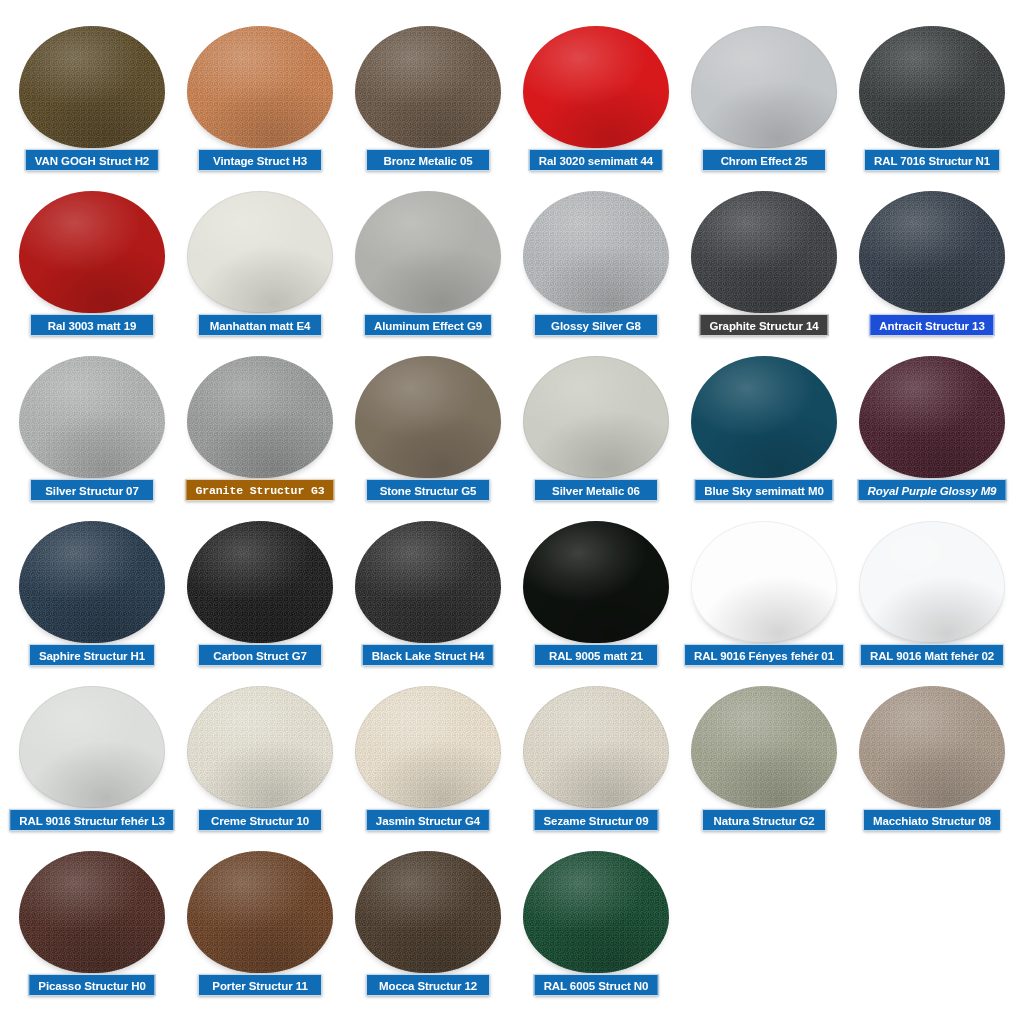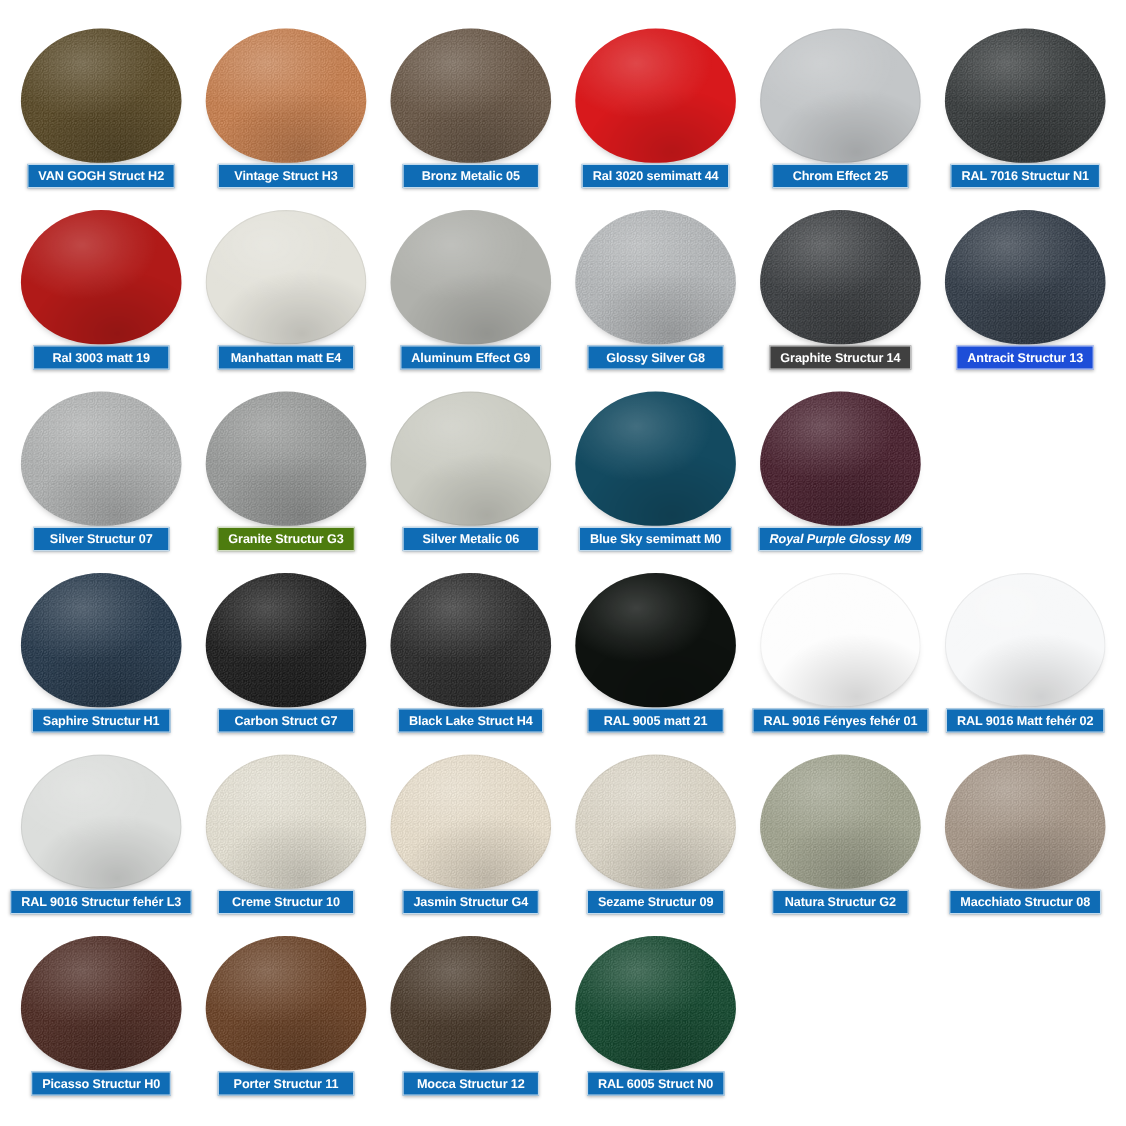--- a/index.html
+++ b/index.html
@@ -169,21 +169,25 @@
       </div>
     </div>
 
     <div class="swatch-row">
       <div class="swatch-cell">
         <div class="chip texture" style="background-color: rgb(178, 180, 180);"></div>
         <div class="label-bar" style="background-color: rgb(15, 108, 181); color: rgb(255, 255, 255);">Silver Structur 07</div>
       </div>
       <div class="swatch-cell">
         <div class="chip texture" style="background-color: rgb(154, 156, 155);"></div>
-        <div class="label-bar" style="background-color: #4d7c0f; color: rgb(255, 255, 255);">Granite Structur G3</div>
+        <div class="label-bar" style="background-color: #a16207; color: rgb(255, 255, 255); font-family: Liberation Mono, monospace;">Granite Structur G3</div>
+      </div>
+      <div class="swatch-cell">
+        <div class="chip" style="background-color: rgb(123, 111, 94);"></div>
+        <div class="label-bar" style="background-color: rgb(15, 108, 181); color: rgb(255, 255, 255);">Stone Structur G5</div>
       </div>
       <div class="swatch-cell">
         <div class="chip light-edge" style="background-color: rgb(203, 204, 195);"></div>
         <div class="label-bar" style="background-color: rgb(15, 108, 181); color: rgb(255, 255, 255);">Silver Metalic 06</div>
       </div>
       <div class="swatch-cell">
         <div class="chip" style="background-color: rgb(19, 74, 96);"></div>
         <div class="label-bar" style="background-color: rgb(15, 108, 181); color: rgb(255, 255, 255);">Blue Sky semimatt M0</div>
       </div>
       <div class="swatch-cell">

